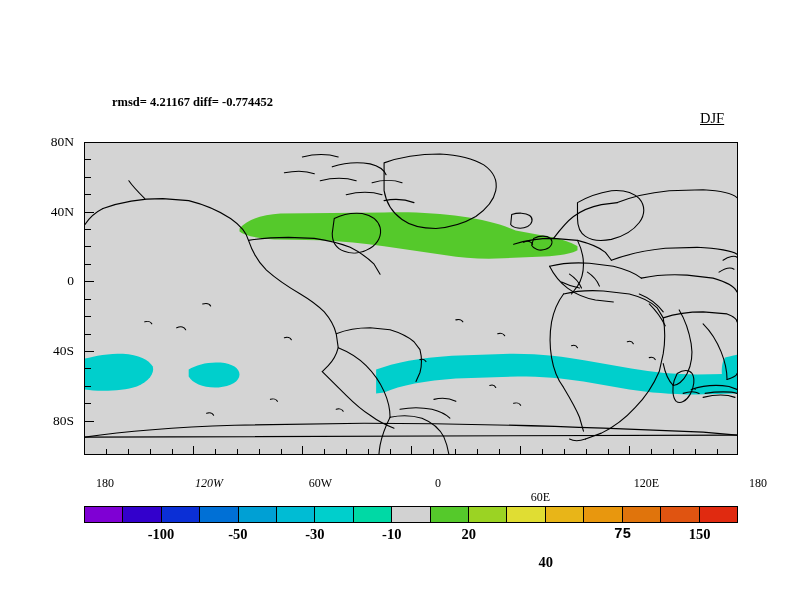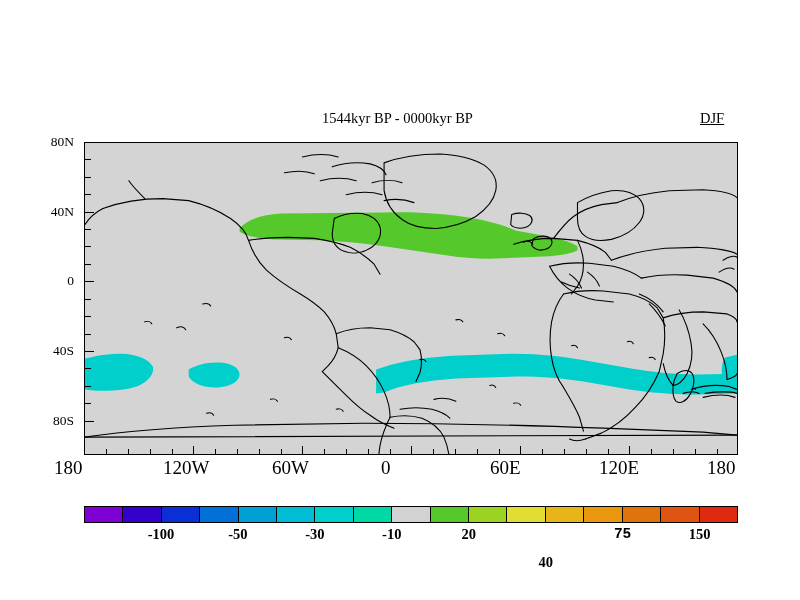--- a/index.html
+++ b/index.html
@@ -56,22 +56,22 @@
   .ytick.major{width:9px;}
   .xtick{height:6px;width:1px;top:449px;}
   .xtick.major{height:9px;top:446px;}
 
   .ylab{
     position:absolute;right:0;width:44px;text-align:right;
     font-size:13.5px;transform:translateY(-8px);
   }
   .ylab-wrap{position:absolute;left:30px;width:44px;}
   .xlab{
-    position:absolute;top:457px;
-    font-size:19px;text-align:left;width:60px;
+    position:absolute;top:476px;
+    font-size:12px;text-align:right;width:60px;
   }
 
   
   .cbar{
     position:absolute;left:84px;top:506px;
     width:654px;height:17px;
     border:1px solid #000;box-sizing:border-box;
     display:flex;
   }
   .cbar .seg{flex:1 1 0;height:100%;border-right:1px solid #000;box-sizing:border-box;}
@@ -81,21 +81,21 @@
     position:absolute;font-size:14.5px;font-weight:bold;
     text-align:center;width:60px;transform:translateX(-30px);
   }
 </style>
 </head>
 <body>
 
 <div id="root">
 
 
-  <div class="period">1544kyr BP - 0000kyr BP</div>
+  <div class="rmsd">rmsd= 4.21167 diff= -0.774452</div>
   <div class="season">DJF</div>
 
   <div class="plot">
     <svg viewBox="0 0 654 313" preserveAspectRatio="none">
 
       <g>
 
         <path fill="#55c92b" stroke="none" d="M155,86 C163,77 178,72 196,71 L300,70 C330,69 355,71 378,74
              C400,77 418,82 432,88 L470,95 C482,98 490,101 494,104
              L494,108 C489,111 478,113 466,114 L420,116
@@ -325,24 +325,24 @@
     <div class="tick xtick" style="left:586px;"></div>
     <div class="tick xtick" style="left:608px;"></div>
     <div class="tick xtick major" style="left:629px;"></div>
     <div class="tick xtick" style="left:651px;"></div>
     <div class="tick xtick" style="left:673px;"></div>
     <div class="tick xtick" style="left:695px;"></div>
     <div class="tick xtick" style="left:717px;"></div>
     <div class="tick xtick major" style="left:737px;"></div>
 
     <div class="xlab" style="left:54px;">180</div>
-    <div class="xlab" style="left:163px;">120W</div>
+    <div class="xlab" style="left:163px;font-style:italic;">120W</div>
     <div class="xlab" style="left:272px;">60W</div>
     <div class="xlab" style="left:381px;">0</div>
-    <div class="xlab" style="left:490px;">60E</div>
+    <div class="xlab" style="left:490px;margin-top:14px;">60E</div>
     <div class="xlab" style="left:599px;">120E</div>
     <div class="xlab" style="left:707px;">180</div>
   </div>
 
   <div class="cbar" id="colorbar">
       <div class="seg" style="background: rgb(127, 0, 212);"></div>
       <div class="seg" style="background: rgb(51, 0, 204);"></div>
       <div class="seg" style="background: rgb(11, 47, 214);"></div>
       <div class="seg" style="background: rgb(0, 112, 214);"></div>
       <div class="seg" style="background: rgb(0, 160, 212);"></div>

